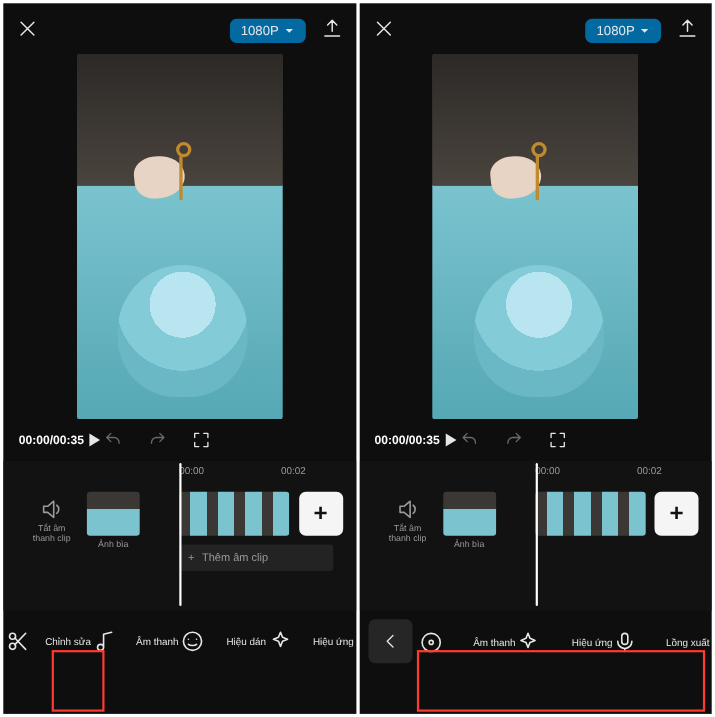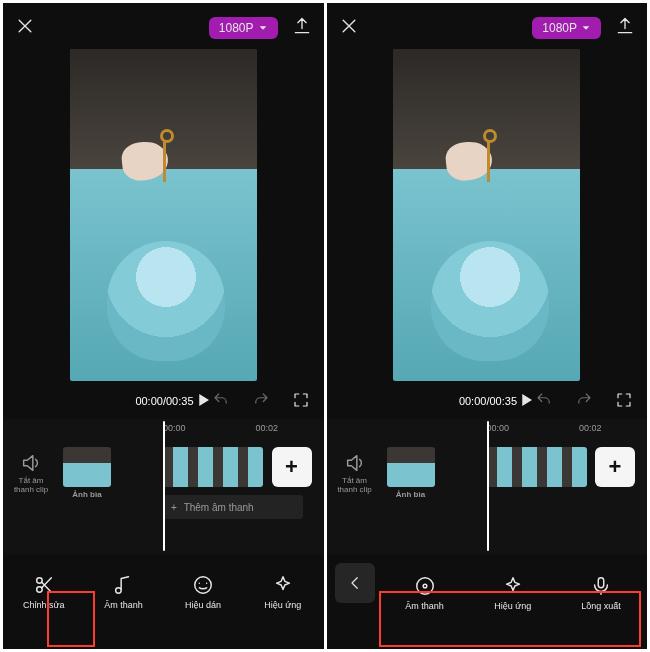--- a/index.html
+++ b/index.html
@@ -1,45 +1,45 @@
 <!DOCTYPE html>
 <html><head>
 <meta charset="utf-8">
 <style>
   :root { --bg:#0e0e0e; --bg2:#1b1b1b; --bg3:#2a2a2a; --txt:#e6e6e6; --mut:#9a9a9a; --accent:#ff3b30; }
   * { box-sizing:border-box; font-family:-apple-system,Segoe UI,Helvetica,Arial,sans-serif; }
   body { margin:0; background:#fff; display:flex; gap:3px; padding:3px; width:650px; }
   .phone { position:relative; width:322px; height:646px; background:var(--bg); color:var(--txt); display:flex; flex-direction:column; overflow:hidden; }
   .topbar { display:flex; align-items:center; justify-content:space-between; padding:10px 12px 4px; height:44px; }
   .topbar .left, .topbar .right { display:flex; align-items:center; gap:14px; }
-  .pill { background:#a21caf; padding:4px 10px; border-radius:6px; font-size:12px; display:flex; align-items:center; gap:4px; }
+  .pill { background:#0369a1; padding:4px 10px; border-radius:6px; font-size:12px; display:flex; align-items:center; gap:4px; }
   .preview-wrap { flex:0 0 auto; display:flex; justify-content:center; padding:2px 0 4px; }
   .preview { width:187px; height:332px; background:linear-gradient(180deg,#3b3734 0%,#3b3734 36%,#7ac3cf 36%,#55a8b4 100%); border-radius:2px; position:relative; overflow:hidden; }
   .preview::before { content:""; position:absolute; top:0; left:0; right:0; height:36%; background:linear-gradient(180deg,#2c2926,#4a443e); }
   .cat { position:absolute; top:28%; left:28%; width:46px; height:38px; background:#e8d4c4; border-radius:40% 50% 50% 40%; transform:rotate(-6deg); }
   .toyring { position:absolute; top:24%; left:48%; width:14px; height:14px; border:3px solid #c08a2f; border-radius:50%; }
   .toystem { position:absolute; top:28%; left:50%; width:3px; height:40px; background:#c08a2f; }
   .tower { position:absolute; bottom:6%; left:20%; width:118px; height:120px; border-radius:50% 50% 45% 45%; background:radial-gradient(circle at 50% 30%,#b8e5ef 0 30px,#82cbd7 30px 60px,#6ab8c5 60px); }
-  .transport { display:flex; align-items:center; justify-content:flex-end; padding:6px 14px 8px; height:34px; font-size:11px; color:var(--txt); }
+  .transport { display:flex; align-items:center; justify-content:flex-start; padding:6px 14px 8px; height:34px; font-size:11px; color:var(--txt);font-weight:bold; }
   .tc { color:#fff; font-size:11px; }
   .ctrls { display:flex; align-items:center; gap:22px; }
   .timeline { position:relative; height:136px; background:#121212; }
   .ruler { display:flex; gap:70px; padding:4px 0 0 160px; font-size:9px; color:var(--mut); }
   .leftcol { position:absolute; left:6px; top:28px; display:flex; align-items:center; gap:10px; }
-  .muteclip { width:44px; text-align:center; font-size:8px; color:var(--mut); }
+  .muteclip { width:44px; text-align:center; font-size:8px; color:var(--mut);margin-left:16px; }
   .muteclip svg { display:block; margin:0 auto 2px; }
   .coverclip { width:48px; }
   .coverclip .thumb { width:48px; height:40px; background:linear-gradient(#3b3734 40%,#7ac3cf 40%); border-radius:3px; }
-  .coverclip .lbl { font-size:8px; color:var(--mut); text-align:center; margin-top:3px;font-weight:bold; }
+  .coverclip .lbl { font-size:8px; color:var(--mut); text-align:center; margin-top:3px; }
   .clipstrip { position:absolute; left:160px; top:28px; height:40px; width:100px; border-radius:3px; overflow:hidden; background:repeating-linear-gradient(90deg,#3b3734 0 10px,#7ac3cf 10px 25px); }
   .addbtn { position:absolute; right:12px; top:28px; width:40px; height:40px; border-radius:6px; background:#f5f5f5; color:#111; display:flex; align-items:center; justify-content:center; font-size:22px; font-weight:600; }
   .addaudio { position:absolute; left:160px; top:76px; width:140px; height:24px; background:#232323; border-radius:3px; font-size:10px; color:var(--mut); display:flex; align-items:center; padding:0 8px; gap:4px; }
   .playhead { position:absolute; left:160px; top:2px; bottom:4px; width:2px; background:#fff; border-radius:1px; }
   .toolbar { height:58px; display:flex; align-items:center; gap:2px; padding:2px 2px 4px; }
-  .tool { flex:1; min-width:0; height:54px; display:flex; flex-direction:column; align-items:center; justify-content:flex-end; gap:4px; font-size:9px; color:var(--txt); }
+  .tool { flex:1; min-width:0; height:54px; display:flex; align-items:center; justify-content:space-between; gap:4px; font-size:9px; color:var(--txt); }
   .highlight { position:absolute; border:2.5px solid var(--accent); pointer-events:none; }
   .backbtn { width:40px; height:40px; border-radius:6px; background:#262626; display:flex; align-items:center; justify-content:center; margin:6px 4px 0 6px; flex:0 0 40px; }
   .toolbar2 { height:58px; display:flex; align-items:flex-start; gap:2px; padding:2px 2px 4px; }
   .toolgroup { flex:1; display:flex; }
   svg { stroke:currentColor; fill:none; stroke-width:1.6; stroke-linecap:round; stroke-linejoin:round; }
   .tool svg, .muteclip svg { width:22px; height:22px; }
 </style>
 </head>
 <body>
 
@@ -102,21 +102,21 @@
           </svg>
         <div>Tắt âm thanh clip</div>
       </div>
       <div class="coverclip">
         <div class="thumb"></div>
         <div class="lbl">Ảnh bìa</div>
       </div>
     </div>
     <div class="clipstrip"></div>
     <div class="addbtn">+</div>
-    <div class="addaudio">+&nbsp;<span>Thêm âm thanh</span></div>
+    <div class="addaudio">+&nbsp;<span>Thêm âm clip</span></div>
     <div class="playhead"></div>
   </div>
 
   <div class="toolbar">
     <div class="tool">
         <svg viewBox="0 0 24 24">
           <circle cx="7" cy="7" r="3"></circle>
           <circle cx="7" cy="17" r="3"></circle>
           <path d="M9.3 8.7L20 20M9.3 15.3L20 4"></path>
         </svg>

